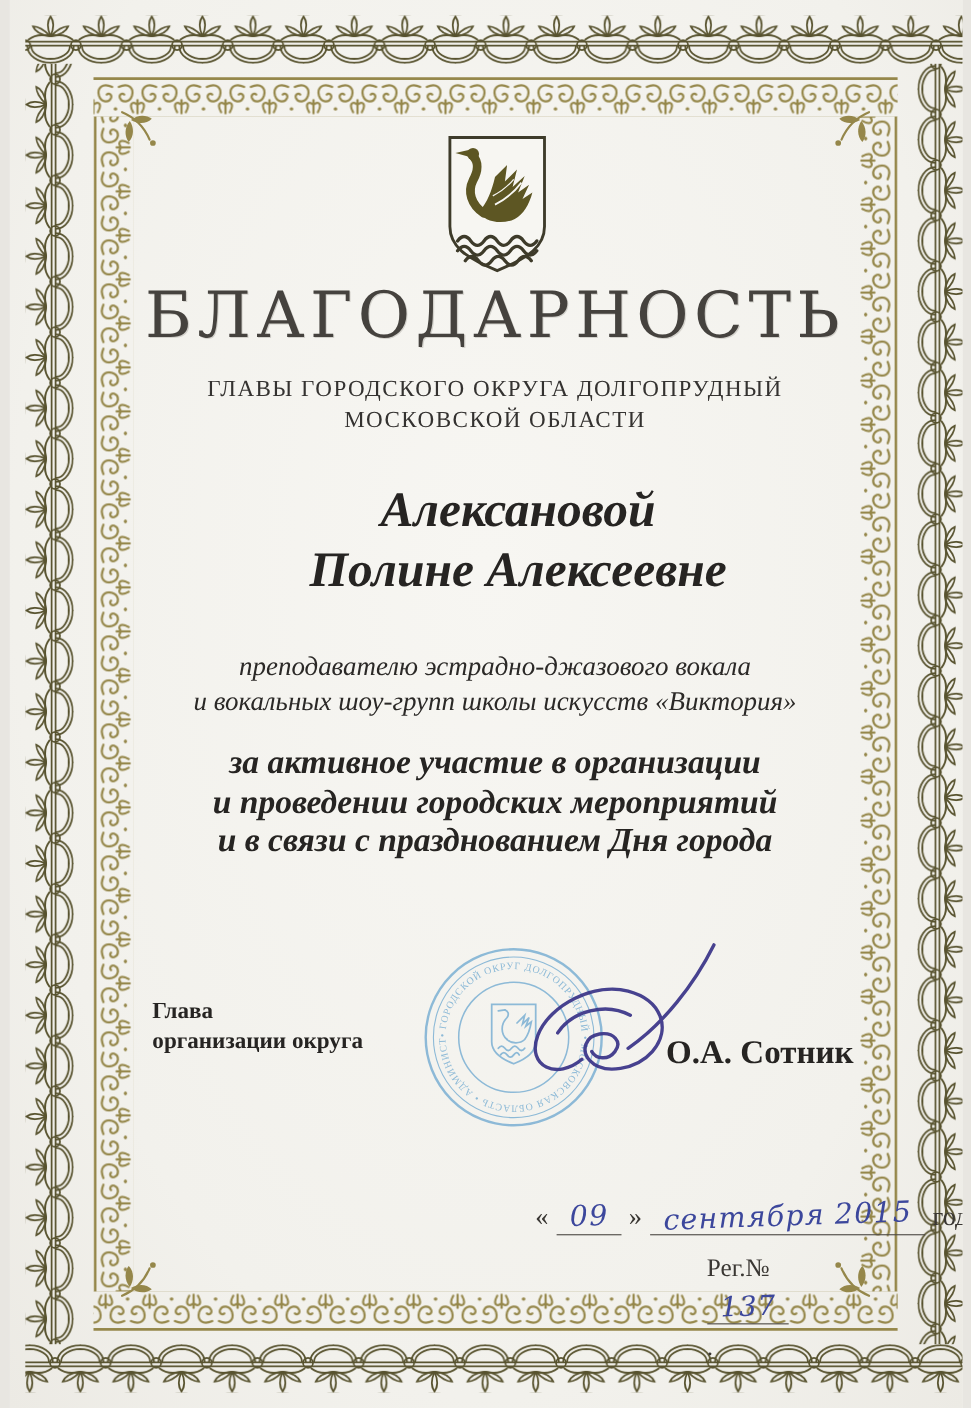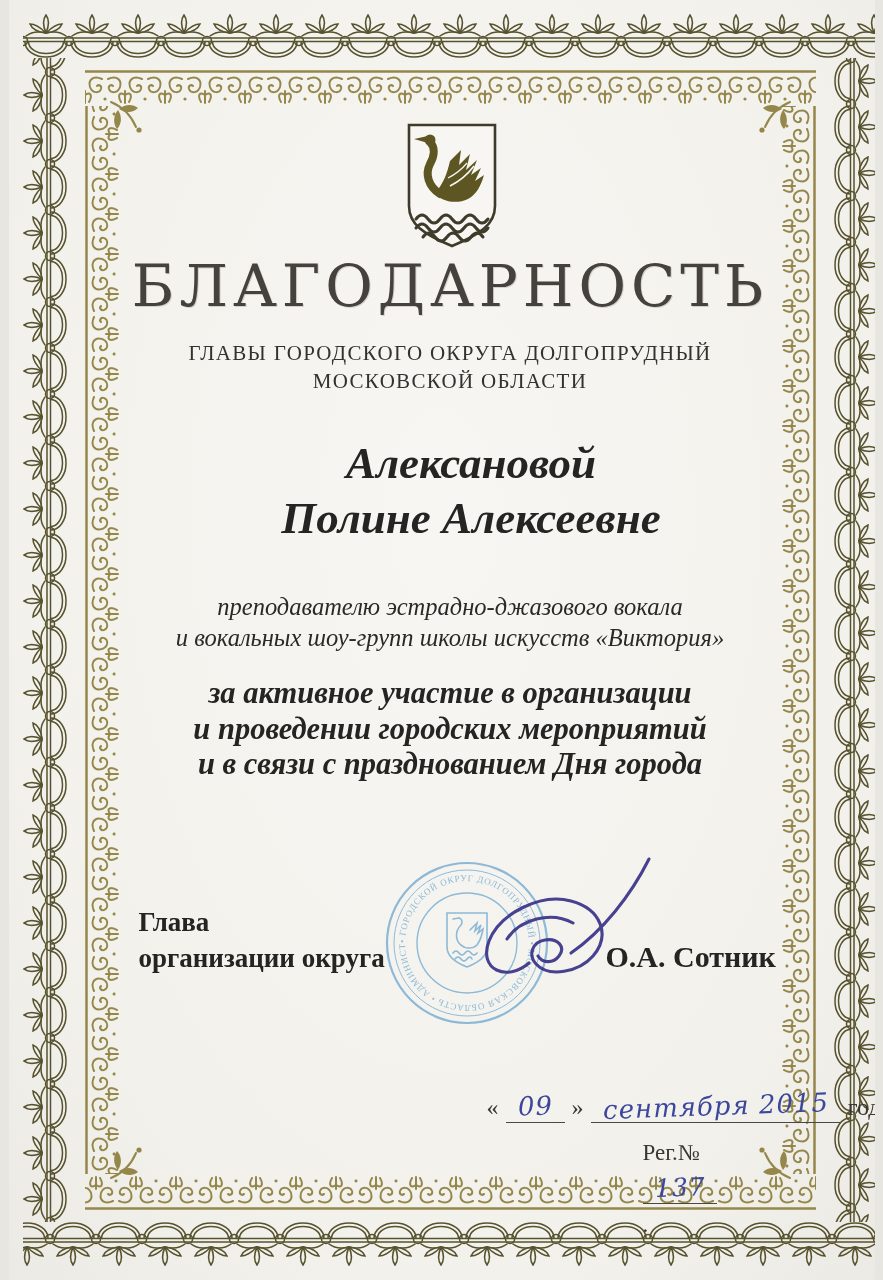--- a/index.html
+++ b/index.html
@@ -41,21 +41,21 @@
     top:591px;
     font-size:24.5px;font-style:italic;line-height:1.28;color:#2b2927;
   }
   .reason{
     top:676px;
     font-size:30.5px;font-weight:bold;font-style:italic;line-height:1.17;color:#262422;text-align:center;
   }
 
   .sig-position{
     left:130px;top:905px;
-    font-size:27px;font-weight:bold;line-height:1.33;color:#262422;
+    font-size:21px;font-weight:bold;line-height:1.33;color:#262422;
     text-align:left;
   }
   .signer-name{
     left:597px;top:940px;
     font-size:30px;font-weight:bold;color:#262422;
   }
   .stamp-sig-svg{left:350px;top:843px;}
 
   .date-row{
     left:478px;top:1092px;

